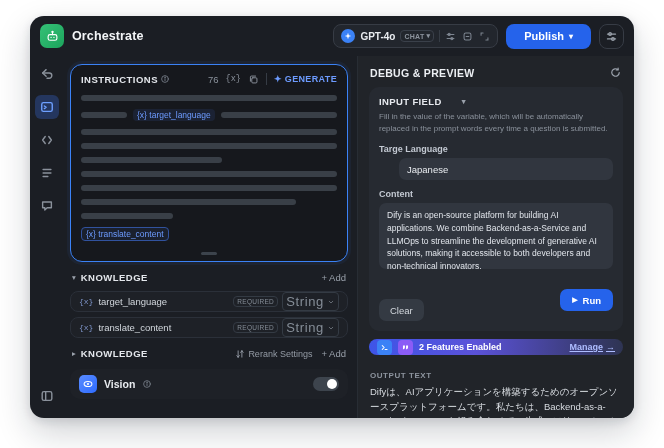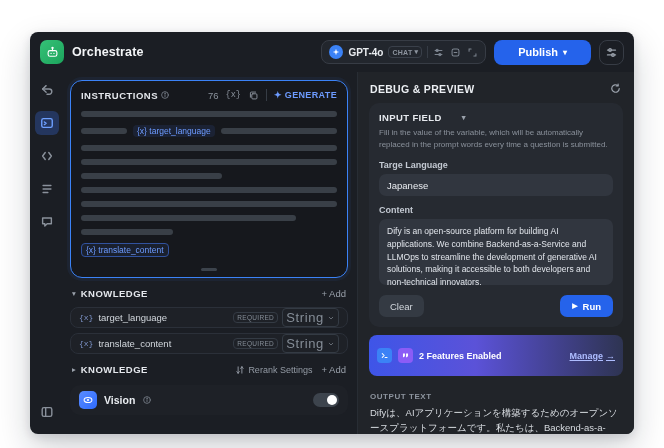--- a/index.html
+++ b/index.html
@@ -6,42 +6,42 @@
   html,body { width: 664px; height: 448px; }
   body {
     background: #ffffff;
     font-family: "Liberation Sans", sans-serif;
     position: relative;
     overflow: hidden;
     color: #e8eaed;
   }
   svg { display: block; }
   .window {
-    position: absolute; left: 30px; top: 32px; width: 604px; height: 402px;
-    background: #1b1e24; border-radius: 8px; overflow: hidden;
+    position: absolute; left: 30px; top: 16px; width: 604px; height: 402px;
+    background: #1b1e24; border-radius: 14px; overflow: hidden;
     box-shadow: 0 14px 34px rgba(16,24,40,.20), 0 3px 10px rgba(16,24,40,.12);
     display: flex; flex-direction: column;
   }
   
   .hdr { height: 40px; flex: 0 0 auto; display: flex; align-items: center; padding: 0 10px; gap: 8px; }
   .app-ic { width: 24px; height: 24px; border-radius: 7px; background: linear-gradient(135deg,#35c177,#1ca45c);
             display: flex; align-items: center; justify-content: center; }
   .title { font-size: 12.5px; font-weight: 700; color: #f3f5f7; letter-spacing: .01em; }
   .spacer { flex: 1; }
   .model-pill { height: 24px; border: 1px solid #373c45; background: #22262d; border-radius: 8px;
                 display: flex; align-items: center; gap: 5px; padding: 0 7px; font-size: 10px; color: #cfd4db; cursor: pointer; }
   .model-dot { width: 14px; height: 14px; border-radius: 50%; background: #3b82f6; display: flex; align-items: center; justify-content: center; }
   .model-name { font-weight: 700; color: #e9ecf0; font-size: 10px; }
   .chat-badge { font-size: 7px; font-weight: 700; color: #8d949e; border: 1px solid #3a404a; border-radius: 4px;
                 padding: 1px 3px; display: flex; gap: 2px; align-items: center; letter-spacing: .04em; }
   .pill-chev { font-size: 7px; color: #8d949e; }
   .vdiv { width: 1px; height: 12px; background: #363c45; }
   .pill-ics { display: flex; gap: 6px; align-items: center; color: #7d8590; }
   .pub-btn { height: 25px; background: #2563eb; border-radius: 8px; color: #fff; font-size: 11px; font-weight: 600;
-             display: flex; align-items: center; gap: 5px; padding: 0 24px; border: none; cursor: pointer; }
+             display: flex; align-items: center; gap: 5px; padding: 0 18px; border: none; cursor: pointer; }
   .pub-chev { font-size: 8px; }
   .sq-btn { width: 25px; height: 25px; border: 1px solid #373c45; border-radius: 8px; display: flex;
             align-items: center; justify-content: center; background: transparent; color: #9aa1ab; cursor: pointer; }
   
   .bodyrow { flex: 1; display: flex; min-height: 0; }
   .rail { width: 34px; flex: 0 0 auto; display: flex; flex-direction: column; align-items: center; padding: 6px 0 10px; gap: 9px; }
   .rail-ic { width: 24px; height: 24px; border-radius: 6px; display: flex; align-items: center; justify-content: center;
              color: #8a919b; cursor: pointer; }
   .rail-ic.active { background: #24365e; color: #6ea0ff; }
   
@@ -83,30 +83,30 @@
   
   .rightp { flex: 1; background: #212429; padding: 9px 11px 8px; display: flex; flex-direction: column; min-width: 0; }
   .dbg-hd { display: flex; align-items: center; padding: 1px 1px 8px; }
   .dbg-t { font-size: 10.5px; font-weight: 700; letter-spacing: .03em; color: #eceff3; }
   .input-card { background: #262a31; border-radius: 10px; padding: 9px 10px 10px; flex: 0 0 auto; }
   .if-hd { display: flex; gap: 20px; align-items: center; font-size: 9.5px; font-weight: 700; color: #e6e9ee;
            letter-spacing: .04em; cursor: pointer; }
   .if-desc { font-size: 8px; color: #8a919b; line-height: 1.5; margin-top: 4px; }
   .f-label { font-size: 9px; color: #c3c9d2; font-weight: 600; margin-top: 9px; }
   .f-input { margin-top: 4px; background: #31363f; border-radius: 7px; height: 22px; display: flex; align-items: center;
-             padding: 0 8px; font-size: 9.5px; color: #e9ecf0; cursor: text; }
+             padding: 0 8px; font-size: 9.5px; color: #e9ecf0; cursor: text; margin-left: 20px; }
   .f-area { margin-top: 4px; background: #31363f; border-radius: 7px; padding: 6px 8px; font-size: 8.5px; line-height: 1.5;
             color: #e2e6ec; height: 66px; overflow: hidden; cursor: text; }
   .card-ft { display: flex; align-items: center; margin-top: 10px; }
   .clear-btn { height: 22px; background: #343a43; border-radius: 7px; padding: 0 11px; font-size: 9.5px; color: #d3d8de;
-               display: flex; align-items: center; border: none; cursor: pointer; }
+               display: flex; align-items: center; border: none; cursor: pointer; margin-top: 20px; }
   .run-btn { margin-left: auto; height: 22px; background: #2563eb; border-radius: 7px; padding: 0 12px; font-size: 9.5px;
              font-weight: 600; color: #fff; display: flex; align-items: center; gap: 5px; border: none; cursor: pointer; }
   .run-play { font-size: 7px; }
-  .features { margin-top: 8px; height: 41px; border-radius: 8px; flex: 0 0 auto;
+  .features { margin-top: 8px; height: 16px; border-radius: 8px; flex: 0 0 auto;
               background: linear-gradient(90deg,#3e55e8 0%,#5b52d8 42%,#2e3452 100%);
               display: flex; align-items: center; gap: 6px; padding: 0 8px; cursor: pointer; }
   .feat-ic { width: 15px; height: 15px; border-radius: 4px; display: flex; align-items: center; justify-content: center; }
   .feat-ic.blue { background: #3b82f6; }
   .feat-ic.purple { background: #8b5cf6; }
   .feat-label { font-size: 9px; font-weight: 700; color: #fff; }
   .manage { margin-left: auto; font-size: 9px; font-weight: 600; color: #aebdff; display: flex; gap: 3px; align-items: center; cursor: pointer; text-decoration: underline; }
   .out-t { font-size: 8px; font-weight: 700; letter-spacing: .07em; color: #8d949e; margin: 16px 1px 5px; }
   .out-text { font-size: 9.5px; line-height: 1.55; color: #d7dbe0; padding: 0 1px; }
 </style>

